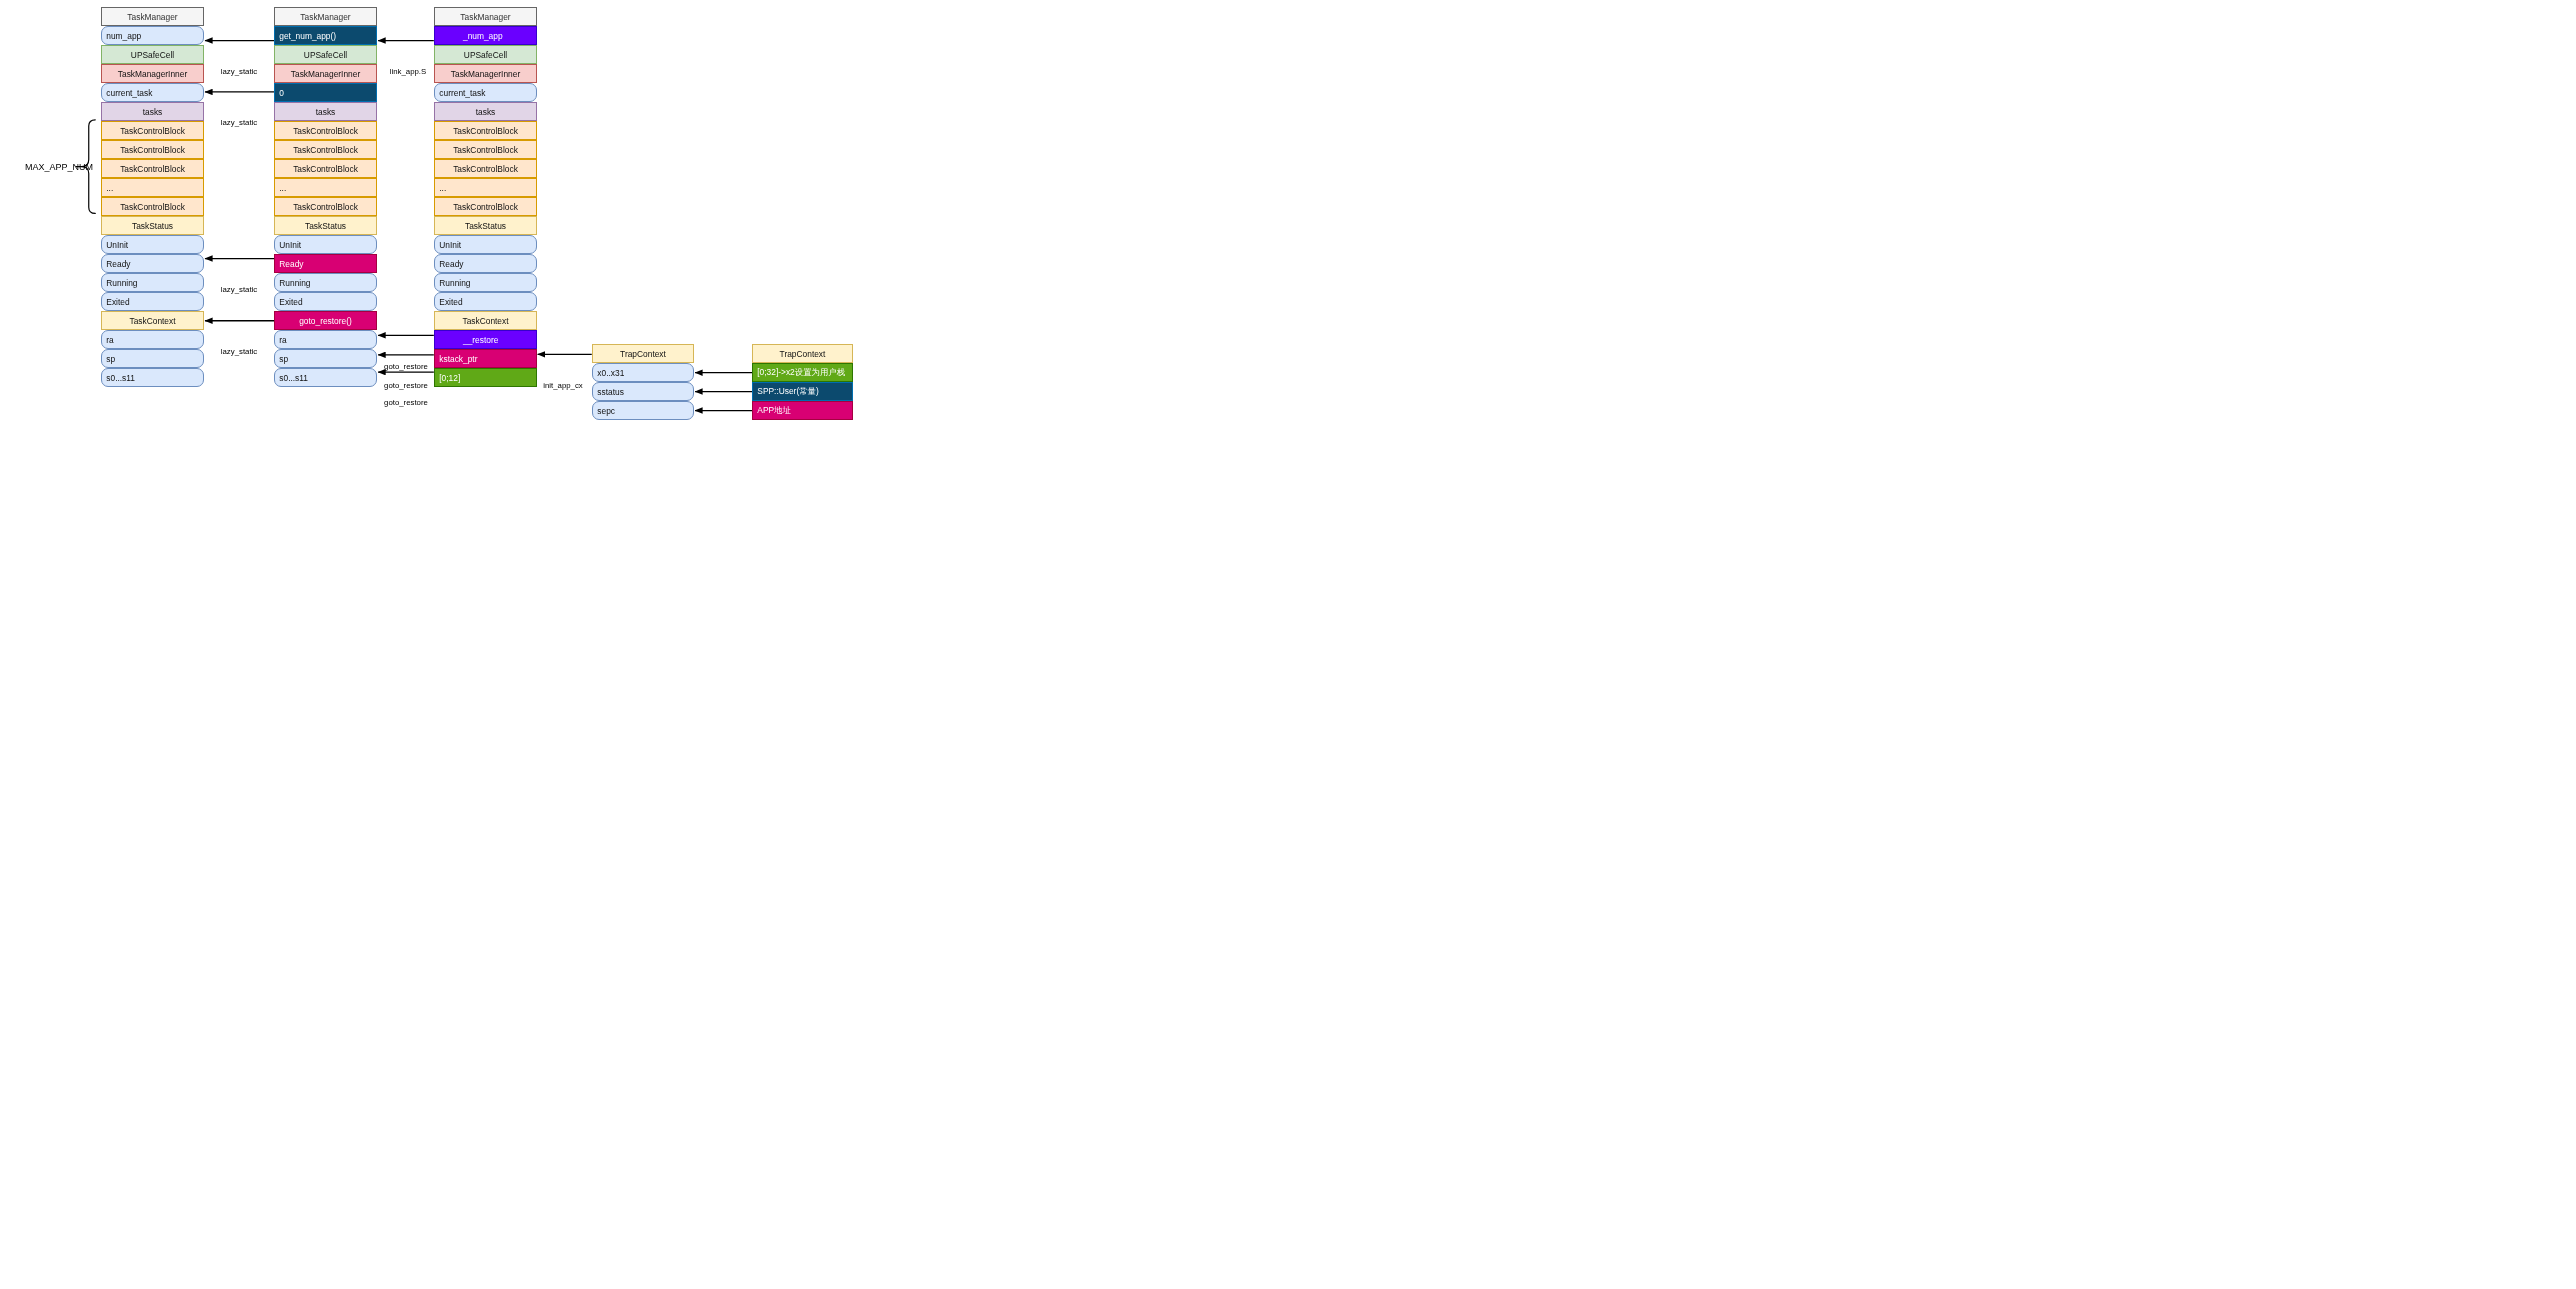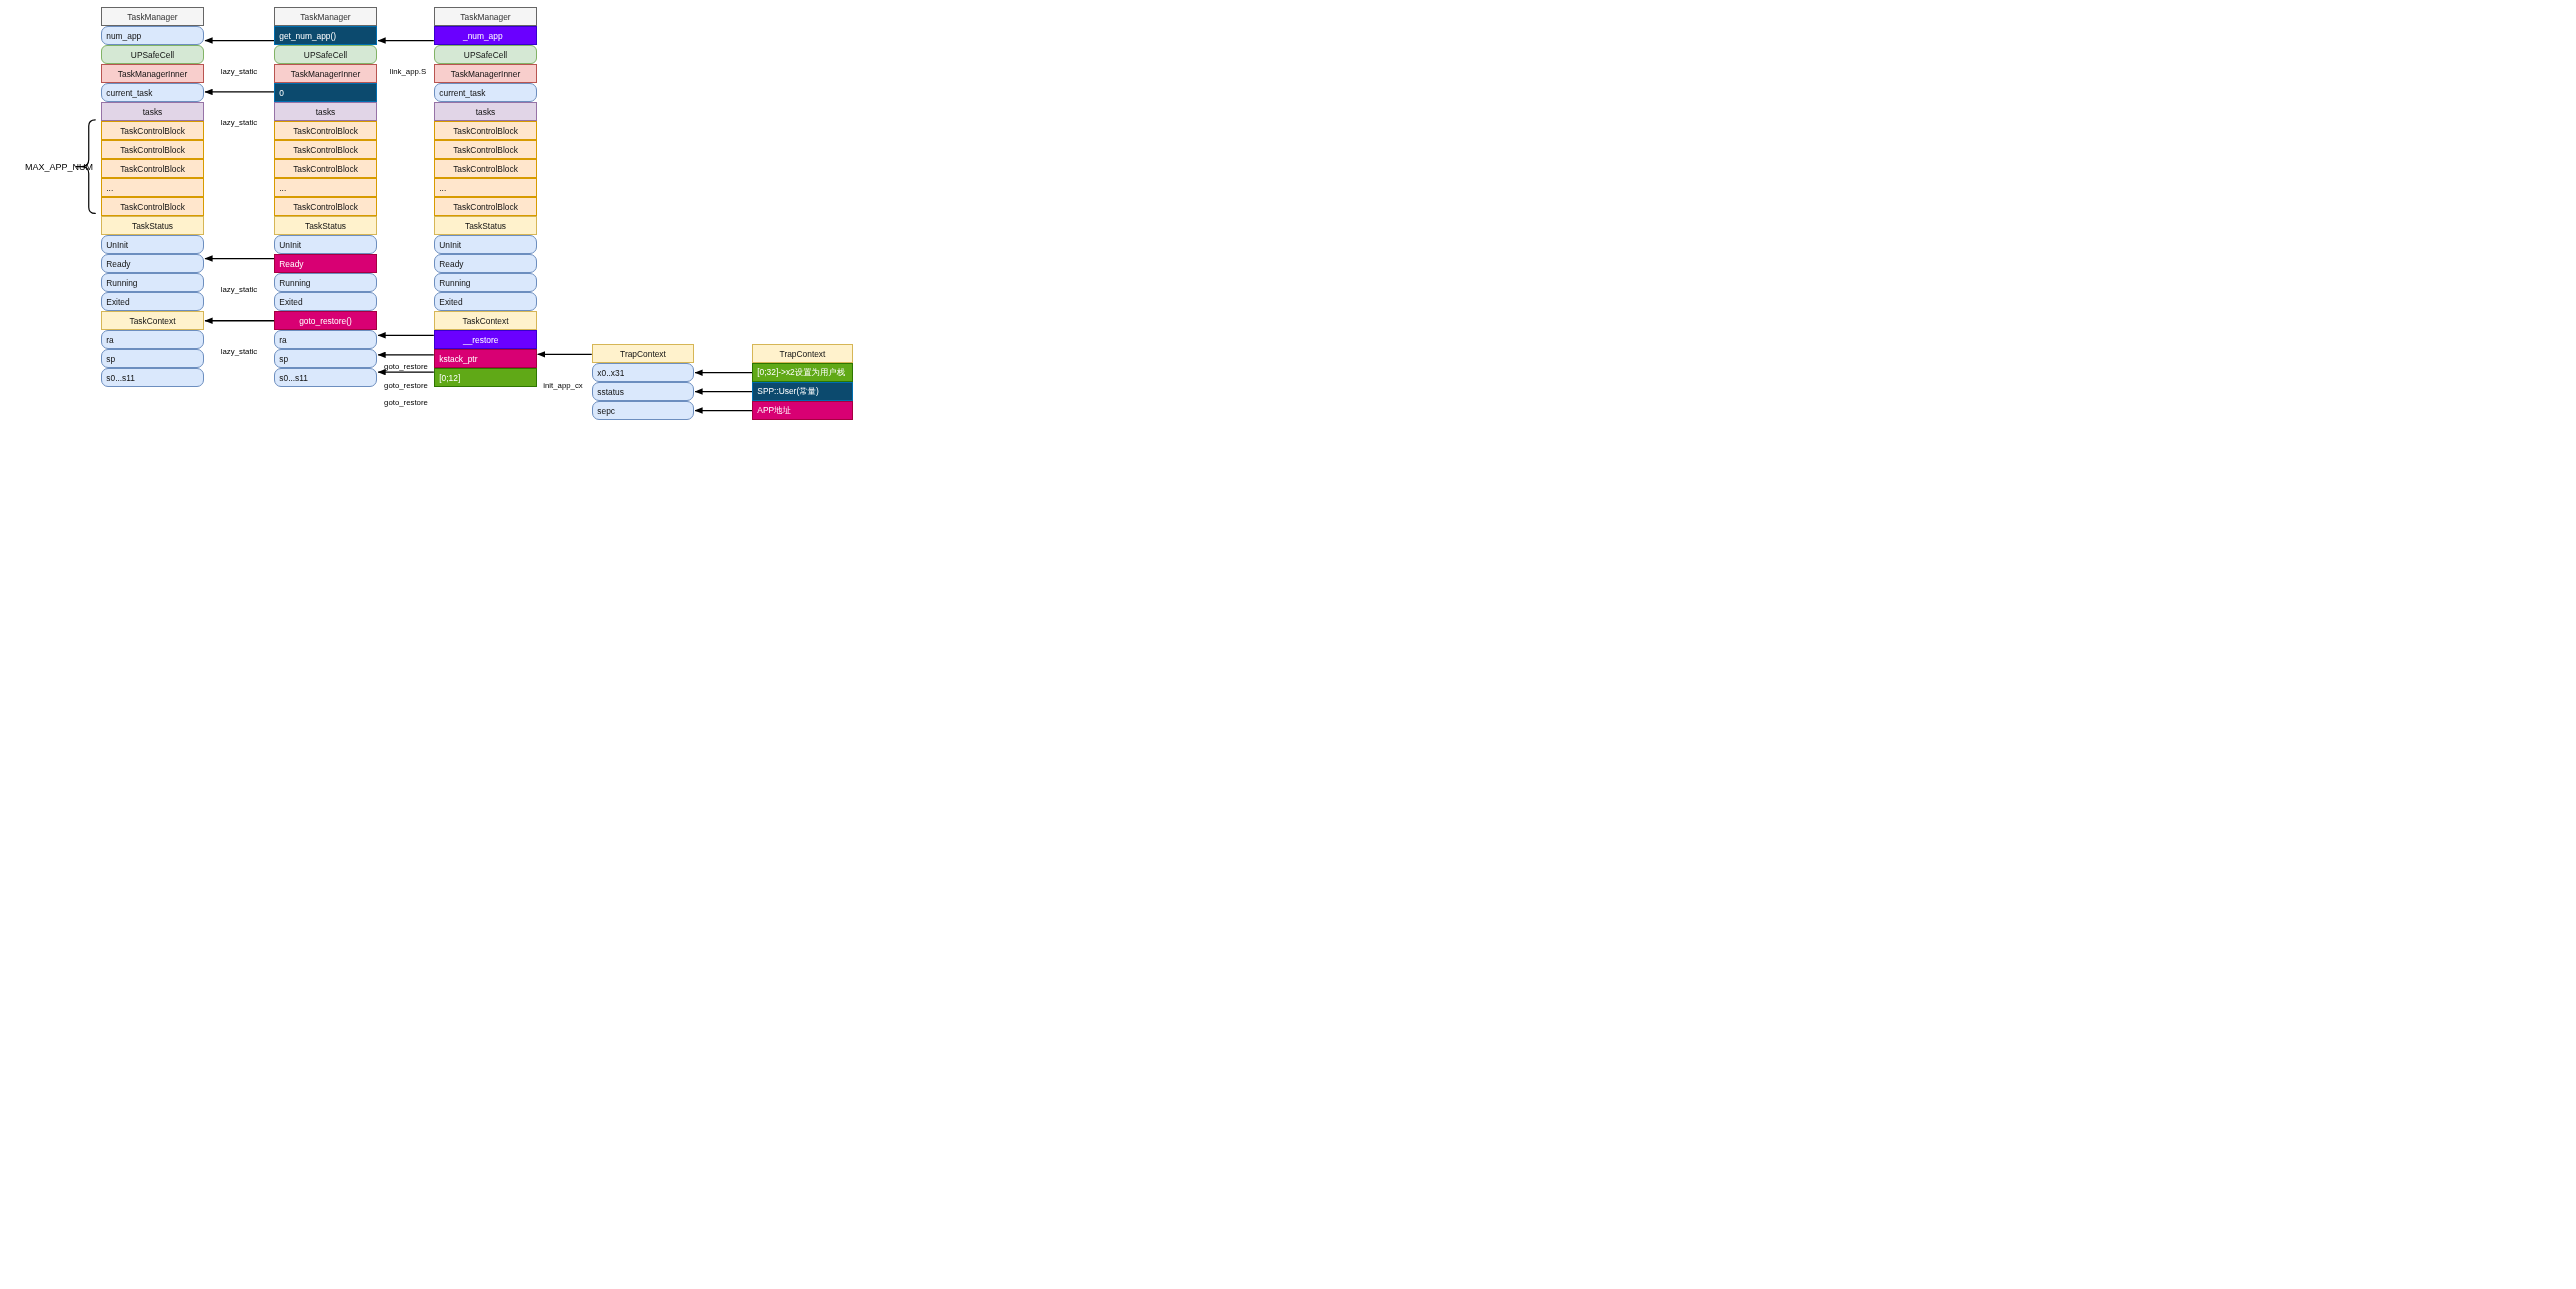--- a/index.html
+++ b/index.html
@@ -5,21 +5,21 @@
   html,body{margin:0;padding:0;background:#ffffff;}
   body{font-family:"Liberation Sans",sans-serif;}
   #canvas{position:relative;width:859px;height:430px;background:#ffffff;overflow:hidden;}
   #overlay{position:absolute;left:0;top:0;width:859px;height:430px;pointer-events:none;}
   .tbl{position:absolute;}
   .row{height:19px;border:0.5px solid #999;box-sizing:border-box;display:flex;align-items:center;
        padding-left:4.3px;font-size:8.4px;color:#111;white-space:nowrap;overflow:hidden;}
   .row.center{justify-content:center;padding-left:0;}
   .s-gray{background:#f5f5f5;border-color:#666666;color:#333333;}
   .s-blue{background:#dae8fc;border-color:#6c8ebf;border-radius:7px;}
-  .s-green{background:#d5e8d4;border-color:#82b366;border-radius:6px;}
+  .s-green{background:#d5e8d4;border-color:#82b366;}
   .s-red{background:#f8cecc;border-color:#b85450;}
   .s-purple{background:#e1d5e7;border-color:#9673a6;}
   .s-orange{background:#ffe6cc;border-color:#d79b00;}
   .s-yellow{background:#fff2cc;border-color:#d6b656;}
   .s-vblue{background:#0c4a6e;border-color:#006eaf;color:#ffffff;}
   .s-violet{background:#6a00ff;border-color:#3700cc;color:#ffffff;padding-left:28px;}
   .s-magenta{background:#d80073;border-color:#a50040;color:#ffffff;}
   .s-vgreen{background:#60a917;border-color:#2d7600;color:#ffffff;}
   .edge-label{position:absolute;transform:translate(-50%,-50%);font-size:7.8px;color:#000;
               white-space:nowrap;line-height:1;margin-top:40px;}

